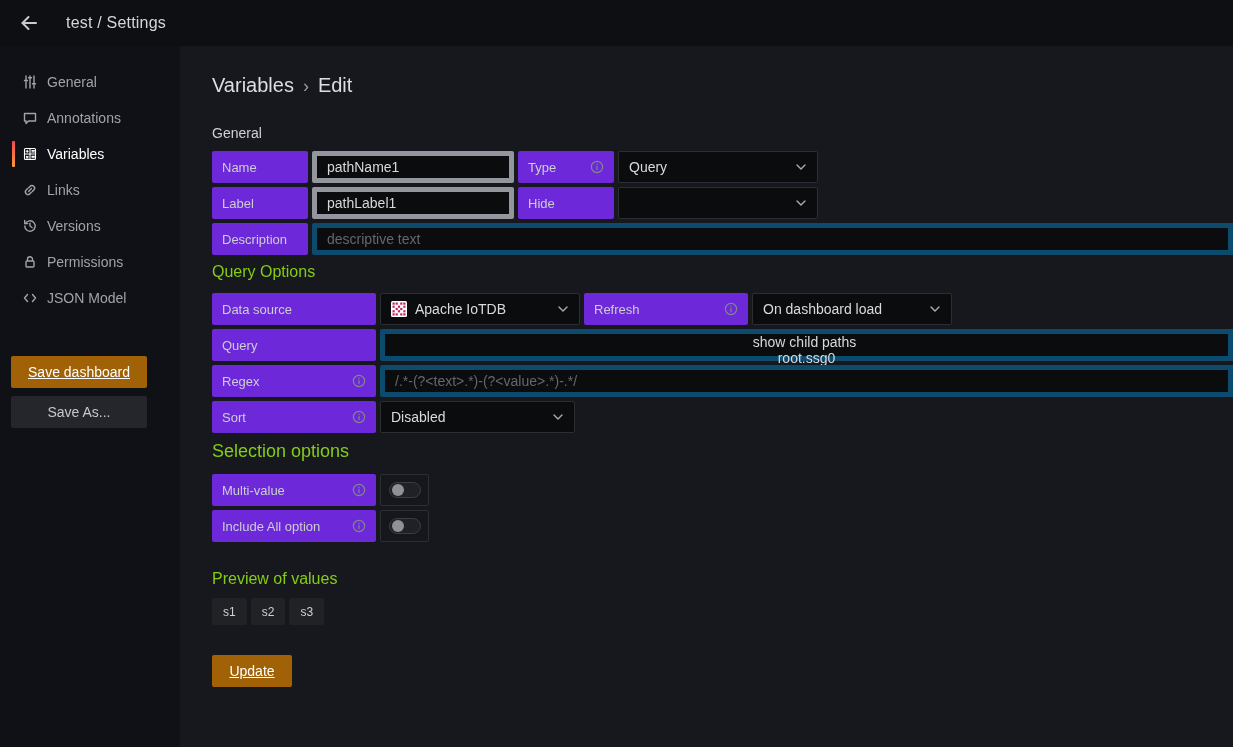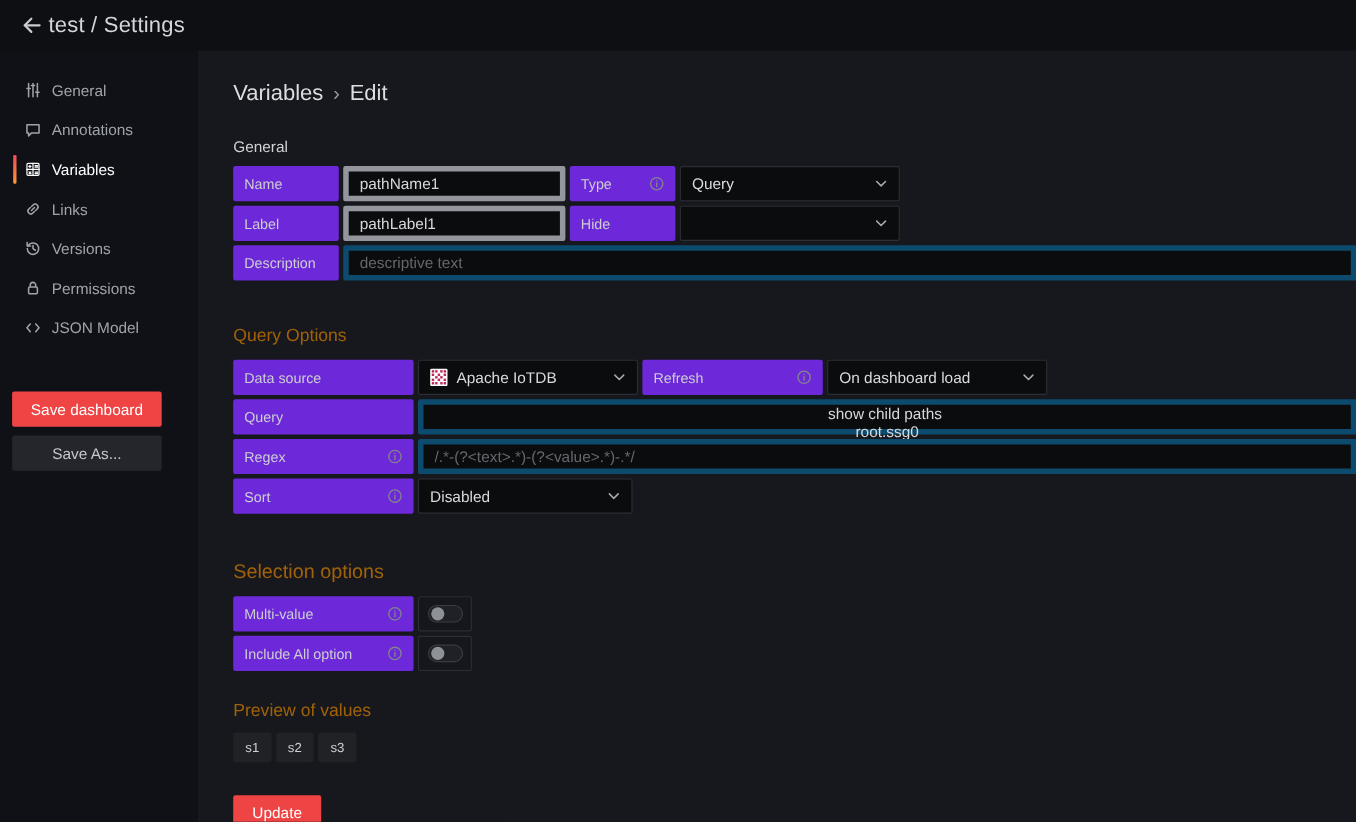--- a/index.html
+++ b/index.html
@@ -5,41 +5,41 @@
   * { box-sizing: border-box; }
   html,body { margin:0; padding:0; }
   body {
     width:1233px; height:747px; position:relative; overflow:hidden;
     background:#101116; font-family:"Liberation Sans", sans-serif;
     color:#d8d9dc; -webkit-font-smoothing:antialiased;
   }
   
   .header { position:absolute; top:0; left:0; right:0; height:46px; display:flex; align-items:center; background:#0e0f13; }
   .back-btn { margin-left:14px; width:30px; height:30px; display:flex; align-items:center; justify-content:center; cursor:pointer; border-radius:50%; }
-  .header-title { margin-left:0; font-size:20px; font-weight:500; color:#d5d6da; letter-spacing:.2px; }
+  .header-title { margin-left:22px; font-size:16px; font-weight:500; color:#d5d6da; letter-spacing:.2px; }
   
   .sidebar { position:absolute; top:46px; left:0; width:180px; bottom:0; padding-top:18px; background:#101116; }
   .side-item { position:relative; height:36px; display:flex; align-items:center; padding-left:22px; color:#9fa3aa; font-size:14px; cursor:pointer; }
   .side-item .icon { width:16px; height:16px; margin-right:9px; display:flex; align-items:center; justify-content:center; }
   .side-item.active { color:#ffffff; font-weight:500; }
   .active-bar { position:absolute; left:12px; top:5px; bottom:5px; width:3px; border-radius:1px;
     background:linear-gradient(180deg,#f2495c 0%, #ff9830 100%); }
   .btn { height:32px; border-radius:2px; display:flex; align-items:center; justify-content:center;
     font-size:14px; font-weight:500; cursor:pointer; border:none; }
   .side-btn { width:136px; margin-left:11px; }
-  .btn-primary { background:#ef4444; color:#fff; }
+  .btn-primary { background:#a16207; color:#fff;text-decoration:underline; }
   .btn-secondary { background:#24262b; color:#c4c7cc; }
   .save-btn { margin-top:40px; }
   .save-as-btn { margin-top:8px; }
   
   .main { position:absolute; left:180px; top:46px; right:0; bottom:0; background:#17181d; padding:26px 0 0 32px; }
   .page-title { font-size:20px; font-weight:400; color:#dddee2; margin:2px 0 28px 0; display:flex; align-items:baseline; }
   .page-title .sep { color:#9a9ca2; margin:0 9px; font-size:18px; }
   .section-label { font-size:14px; font-weight:500; color:#cfd1d5; margin:0 0 10px 0; }
-  .section-heading { font-size:16px; font-weight:400; color:#a16207; margin:42px 0 12px 0; }
+  .section-heading { font-size:16px; font-weight:400; color:#84cc16; margin:8px 0 12px 0; }
   .row { display:flex; align-items:center; margin-bottom:4px; }
   .flabel { height:32px; background:#6d28d9; display:flex; align-items:center; padding:0 10px;
     font-size:13px; font-weight:500; color:#ccced3; border-radius:2px; margin-right:4px; flex:none; }
   .w95 { width:96px; } .w160 { width:164px; }
   .info { margin-left:auto; display:flex; }
   .tinput { height:32px; background:#0b0c0e; border:5px solid #0c4a6e; color:#d7d8db; font-size:14px;
     padding:0 10px; border-radius:2px; margin-right:4px; outline:none; flex:none;
     font-family:"Liberation Sans", sans-serif; }
   .tinput::placeholder { color:#65676d; }
   .tinput.light { border-color:#94969d; }

